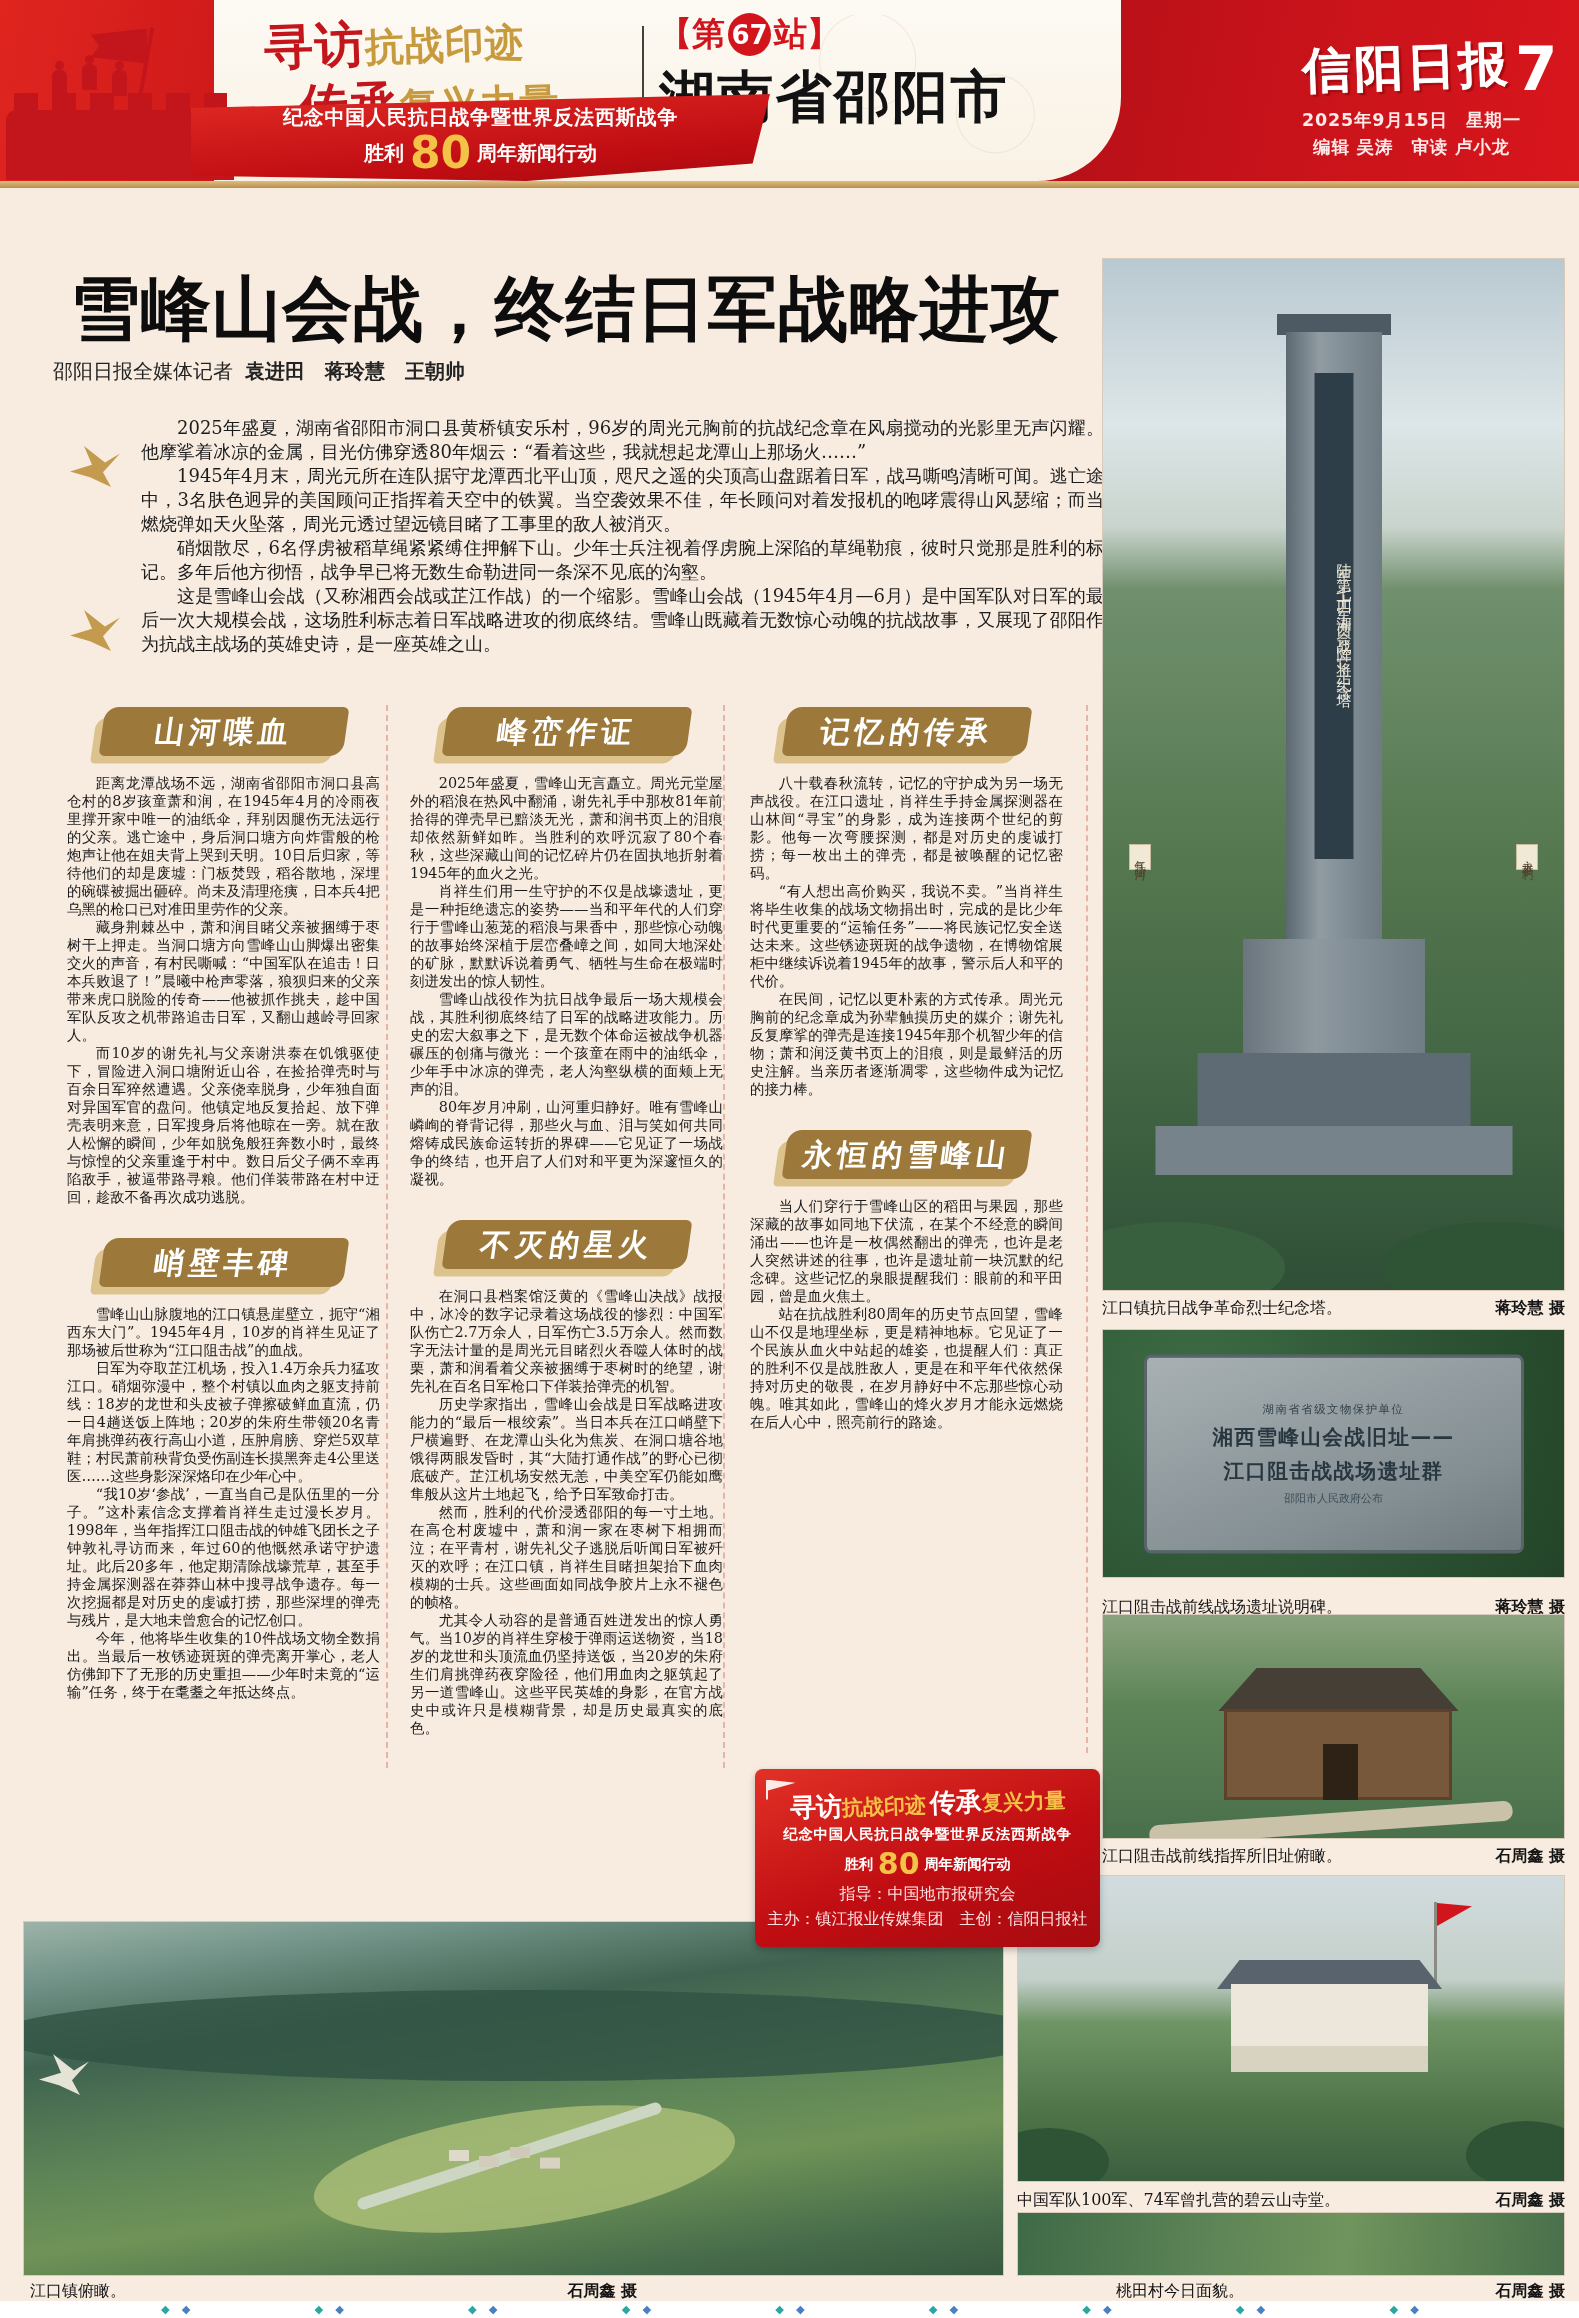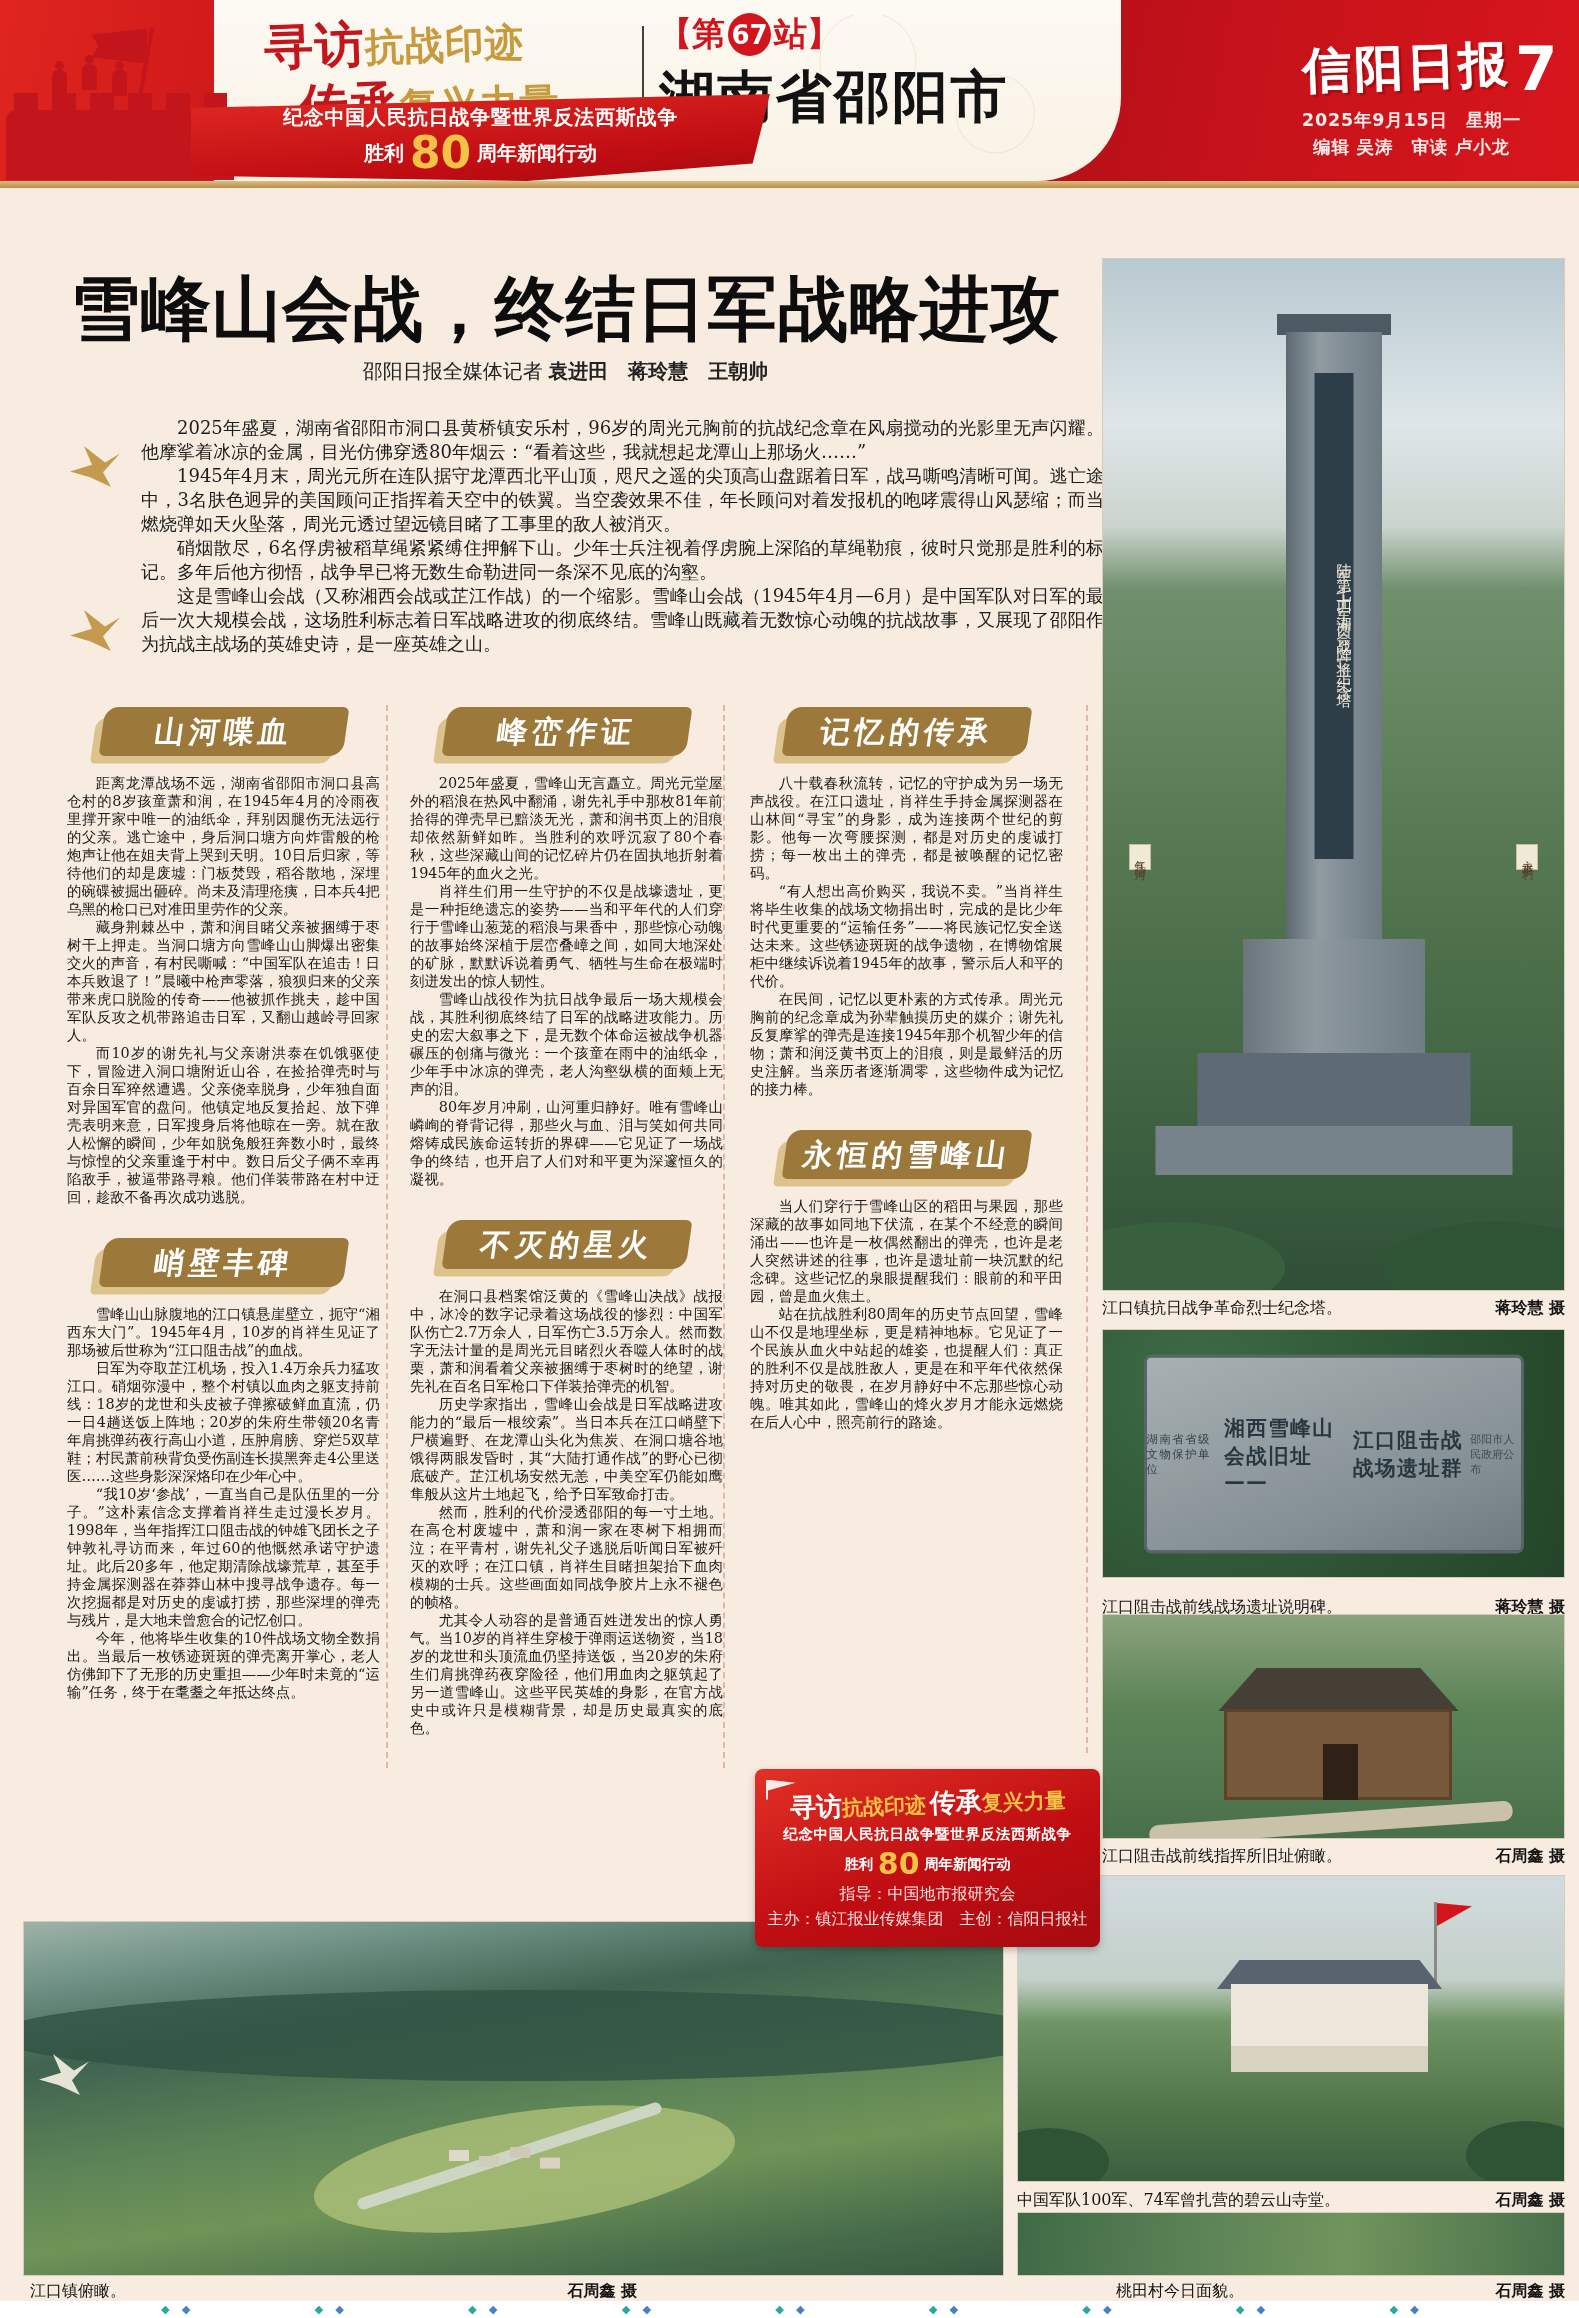--- a/index.html
+++ b/index.html
@@ -59,22 +59,22 @@
   .editors  { top:135px; }
 
   .gold-rule { position:absolute; left:0; top:181px; width:1580px; height:6.8px;
     background:linear-gradient(180deg,#dcbd80,#b98f4e); }
 
   .paperbg { position:absolute; left:0; top:188px; width:1580px; height:2113px; background:#f8ece1; }
 
   
   .headline { position:absolute; left:53px; top:263px; width:1025px; text-align:center;
     font-size:70px; font-weight:900; color:#0d0d0d; letter-spacing:0.8px; white-space:nowrap; }
-  .byline { position:absolute; left:53px; top:358px; width:1025px; text-align:center; font-size:20px; color:#222;
-    font-family:Liberation Sans, sans-serif; }
+  .byline { position:absolute; left:53px; top:358px; width:1025px; font-size:20px; color:#222;
+    font-family:Liberation Mono, monospace; }
   .byline b { font-weight:700; }
 
   .crane { position:absolute; width:50px; height:41px; background:#c49a4e;
     clip-path:polygon(0 62%, 44% 46%, 28% 0, 70% 40%, 100% 18%, 66% 64%, 82% 100%, 40% 76%); }
   .crane1 { left:70px; top:446px; }
   .crane2 { left:70px; top:610px; }
   .crane3 { left:39px; top:2054px; background:#f3eee2; opacity:.92; z-index:4; }
 
   .intro { position:absolute; left:141px; top:416px; width:963px; font-size:18px; line-height:24px;
     color:#1c1c1c; font-family:"DejaVu Serif", serif; text-align:justify; }
@@ -116,21 +116,21 @@
     font-size:11.4px; letter-spacing:3px; padding:6px 2.3px; border:0.8px solid #cbbd9c; }
   .plaque-l { left:26px; top:585px; }
   .plaque-r { right:26px; top:585px; }
   .bush { position:absolute; bottom:-23px; width:228px; height:91px; border-radius:50%; background:#39603e; }
   .bush.b2 { right:-46px; left:auto; background:#2f5335; }
 
   .ph-marker { left:1102px; top:1329px; width:463px; height:249px;
     background:radial-gradient(circle at 20% 20%, #3d6b44, #2c5233 60%, #234428 100%); }
   .stone { position:absolute; left:50%; top:50%; transform:translate(-50%,-50%); width:380px; height:199px;
     background:linear-gradient(160deg,#a8b0b3,#848f93 70%,#6f7a7e); border-radius:7.6px; border:3px solid #59646a;
-    display:flex; flex-direction:row; align-items:center; justify-content:center; gap:6px; }
+    display:flex; flex-direction:column; align-items:center; justify-content:center; gap:6px; }
   .stone .s1 { font-size:11.4px; color:#33434c; letter-spacing:1.5px; }
   .stone .s2, .stone .s3 { font-size:20.5px; font-weight:800; color:#27363f; letter-spacing:1.5px; }
   .stone .s4 { font-size:11px; color:#3c4c55; }
 
   .ph-house { left:1102px; top:1614px; width:463px; height:225px;
     background:linear-gradient(180deg,#8aa37e 0%,#5d8457 40%,#49704b 100%); }
   .house-roof { position:absolute; left:99px; top:53px; width:273px; height:43px; background:#453f36;
     clip-path:polygon(6% 100%, 20% 0, 80% 0, 94% 100%); }
   .house-body { position:absolute; left:121px; top:94px; width:228px; height:91px; background:#78583b;
     box-shadow:inset 0 0 0 3px #5d4128; }

